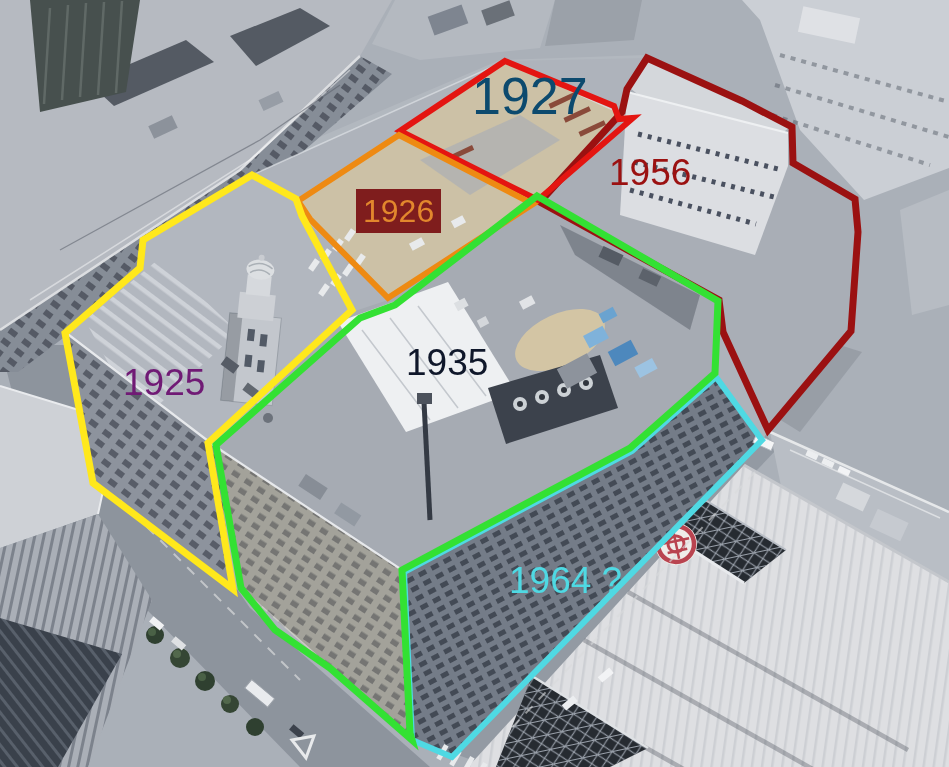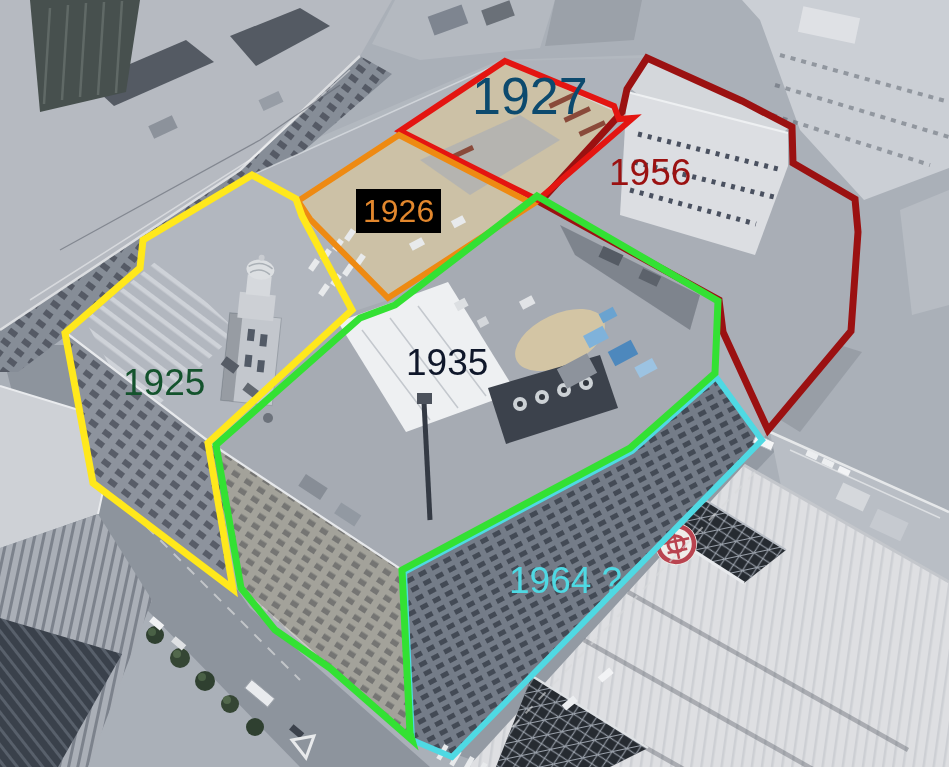--- a/index.html
+++ b/index.html
@@ -269,18 +269,18 @@
         <polygon points="399,135 298,201 310,219 388,298 533,204" fill="none" stroke="#ee8a12" stroke-width="6" stroke-linejoin="miter"></polygon>
         <polygon points="252,175 296,199 302,216 352,310 208,443 233,589 93,483 65,333 140,268 143,240" fill="none" stroke="#ffe81c" stroke-width="7" stroke-linejoin="miter"></polygon>
         <polygon points="537,196 718,301 715,373 630,448 402,570 410,733 412,740 330,668 275,630 241,588 216,445 360,318 395,305" fill="none" stroke="#33e133" stroke-width="7" stroke-linejoin="miter"></polygon>
       </g>
 </svg>
 
 <div id="labels">
       <div class="year-label" style="left: 464px; top: 562px; font-size: 37px; color: rgb(79, 217, 227); margin-left: 45px;">1964 ?</div>
       <div class="year-label" style="left: 609px; top: 154px; font-size: 37px; color: rgb(155, 17, 17);">1956</div>
       <div class="year-label" style="left: 440px; top: 70px; font-size: 52px; color: #0c4a6e; margin-left: 32px;">1927</div>
-      <div class="year-label" style="left: 356px; top: 189px; font-size: 32px; color: rgb(226, 135, 45); background: #000000; padding: 6px 7px;">1926</div>
-      <div class="year-label" style="left: 123px; top: 364px; font-size: 37px; color: #14532d;">1925</div>
+      <div class="year-label" style="left: 356px; top: 189px; font-size: 32px; color: rgb(226, 135, 45); background: #7f1d1d; padding: 6px 7px;">1926</div>
+      <div class="year-label" style="left: 123px; top: 364px; font-size: 37px; color: #701a75;">1925</div>
       <div class="year-label" style="left: 406px; top: 344px; font-size: 37px; color: #0f172a;">1935</div>
     </div>
 
 </div>
 
 </body></html>

